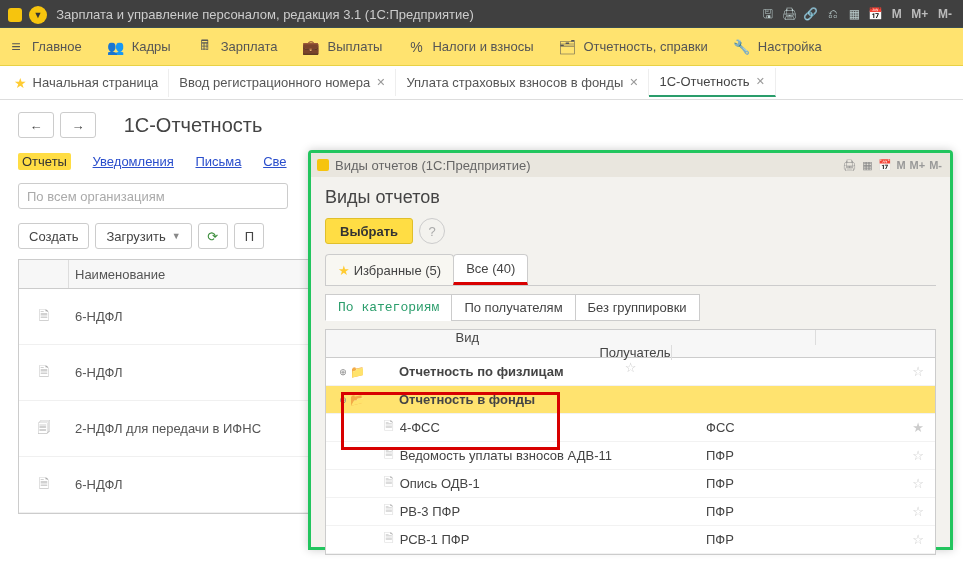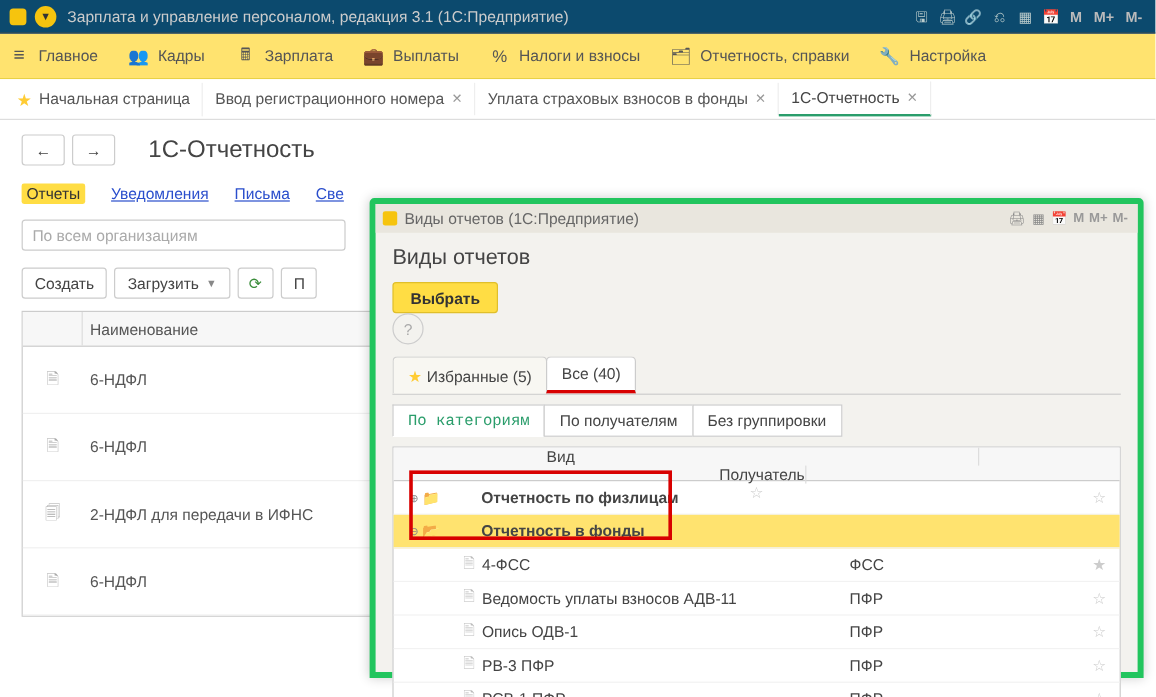--- a/index.html
+++ b/index.html
@@ -1,17 +1,17 @@
 <!DOCTYPE html>
 <html><head>
 <meta charset="utf-8">
 <style>
   * { box-sizing: border-box; font-family: Arial, sans-serif; font-size: 13px; }
   body { margin: 0; background: #fff; color: #444; width: 963px; height: 581px; overflow: hidden; position: relative; }
-  .app-title { background: #0c4a6e; color: #ccc; font-size: 11px; height: 28px; line-height: 28px; padding-left: 8px; border-bottom: 1px solid #3a4d52; position: relative; }
+  .app-title { background: #404040; color: #ccc; font-size: 11px; height: 28px; line-height: 28px; padding-left: 8px; border-bottom: 1px solid #3a4d52; position: relative; }
   .app-title .logo { display:inline-block; width:14px; height:14px; background:#f6c40e; border-radius:3px; vertical-align:middle; margin-right:4px;}
   .app-title .down { display:inline-flex; align-items:center; justify-content:center; width:18px; height:18px; background:#f6c40e; border-radius:9px; vertical-align:middle; font-size:9px; color:#333; margin-right:6px;}
   .app-title span.t { vertical-align:middle; }
   .app-title .right { position:absolute; right:8px; top:0; height:28px; }
   .app-title .ic { display:inline-flex; align-items:center; justify-content:center; width:18px; height:28px; color:#bcc; font-size:12px; }
   .app-title .mb { display:inline-block; color:#bbb; font-weight:bold; font-size:12px; padding:0 3px;}
   
   .menubar { background:#ffe36f; height:38px; border-bottom:1px solid #e8d145; display:flex; align-items:center; padding-left:6px;}
   .menubar .item { display:inline-flex; align-items:center; margin-right:24px; color:#555; cursor:pointer;}
   .menubar .item .ic { width:20px; display:inline-block; text-align:center; font-size:14px; color:#555; margin-right:6px;}
@@ -44,29 +44,29 @@
   .grid { margin-top:10px; border:1px solid #ccc;}
   .grid-head { display:flex; background:#f7f7f7; border-bottom:1px solid #ccc;}
   .col-a { width:50px; border-right:1px solid #ddd; height:28px;}
   .col-b { flex:1; height:28px; display:flex; align-items:center; padding-left:6px; color:#555; justify-content:space-between; padding-right:10px;}
   .col-b .sort { font-size:11px; color:#999;}
   .row { display:flex; height:56px; align-items:center; border-bottom:1px solid #f0f0f0;}
   .row .col-a { height:56px; display:flex; align-items:center; justify-content:center; color:#aaa; border-right:none;}
   .row .col-b { height:56px;}
   
   
-  .modal { position:absolute; top:165px; left:308px; width:645px; height:400px; background:#f3f2ee; border:5px solid #22c55e; border-radius:4px 4px 0 0; box-shadow:0 0 10px rgba(0,0,0,.2);}
+  .modal { position:absolute; top:150px; left:308px; width:645px; height:400px; background:#f3f2ee; border:3px solid #22c55e; border-radius:4px 4px 0 0; box-shadow:0 0 10px rgba(0,0,0,.2);}
   .modal-title { background:#e9e6de; height:24px; display:flex; align-items:center; font-size:11px; color:#666; padding-left:6px; position:relative;}
   .modal-title .logo { width:12px; height:12px; background:#f6c40e; border-radius:2px; margin-right:6px;}
   .modal-title .right { position:absolute; right:6px; top:0; height:24px; display:flex; align-items:center;}
   .modal-title .ic { width:18px; text-align:center; color:#888; font-size:11px;}
   .modal-title .mb { font-size:11px; color:#999; font-weight:bold; padding:0 2px;}
   .modal-body { padding:10px 14px;}
   .modal-h { font-size:18px; color:#444; margin-bottom:10px;}
-  .modal-toolbar { display:flex; align-items:flex-start; margin-bottom:10px;flex-direction:column;}
+  .modal-toolbar { display:flex; align-items:center; margin-bottom:10px;}
   .btn-yellow { background:#ffdd44; border:1px solid #e0bf2a; height:26px; border-radius:3px; padding:0 14px; font-weight:bold; color:#333; display:inline-flex; align-items:center; margin-right:6px;}
   .btn-circle { width:26px; height:26px; border:1px solid #ccc; border-radius:13px; display:inline-flex; align-items:center; justify-content:center; color:#aaa;}
   
   .modal-tabs { display:flex; border-bottom:1px solid #ccc; margin-top:4px;}
   .modal-tabs .t { padding:6px 12px; border:1px solid #ccc; border-bottom:none; background:#f8f7f2; margin-right:-1px; display:flex; align-items:center; border-radius:4px 4px 0 0;}
   .modal-tabs .t.active { background:#fff;}
   .modal-tabs .star { color:#ffcc33; margin-right:4px;}
   
   .group-tabs { display:flex; margin-top:8px;}
   .group-tabs .g { padding:5px 12px; border:1px solid #ccc; background:#fff; margin-right:-1px;}

